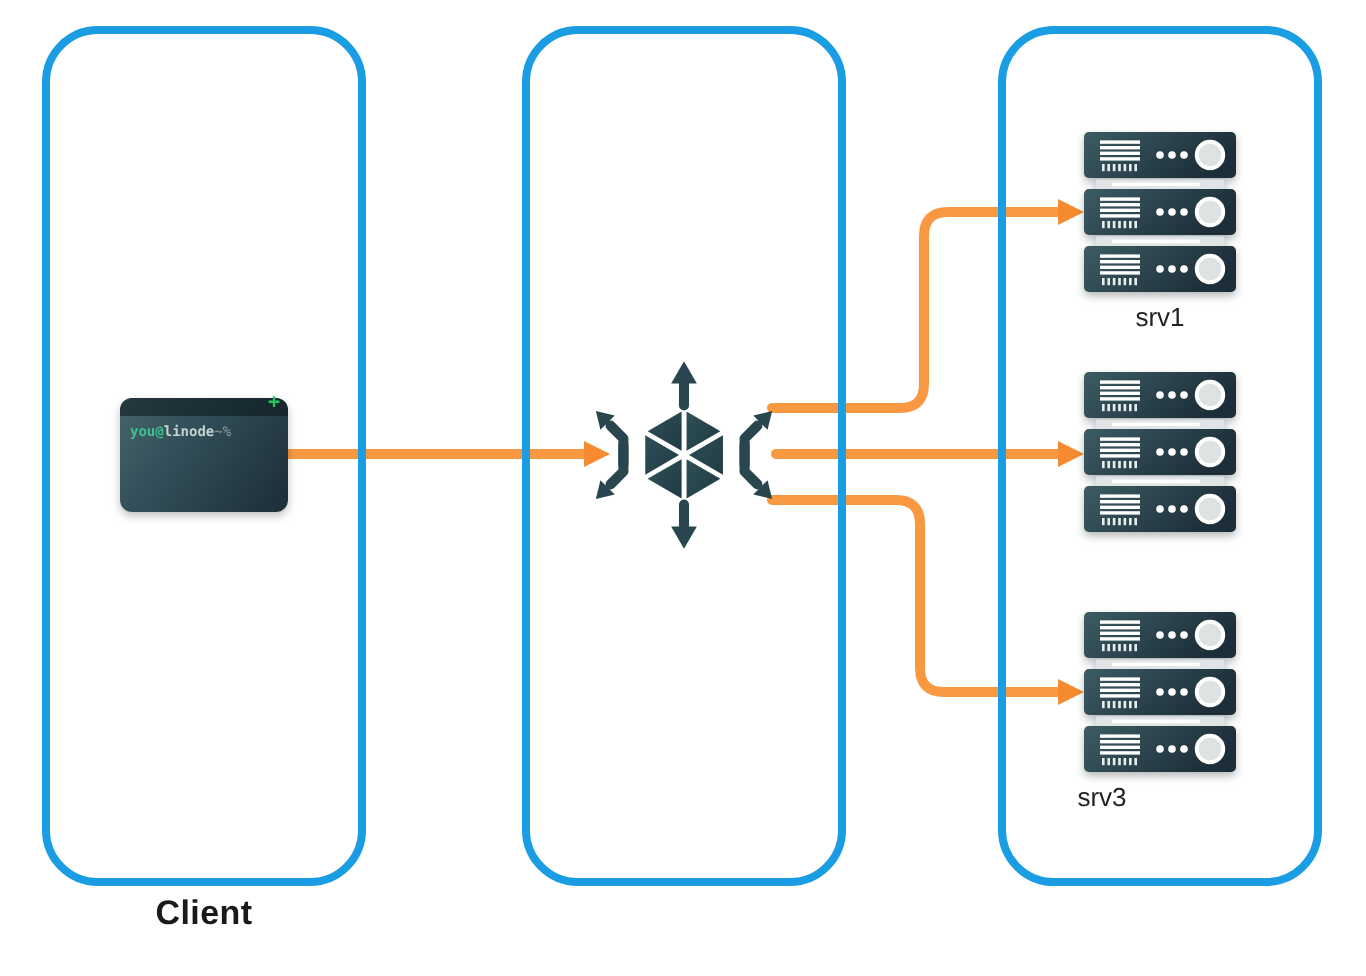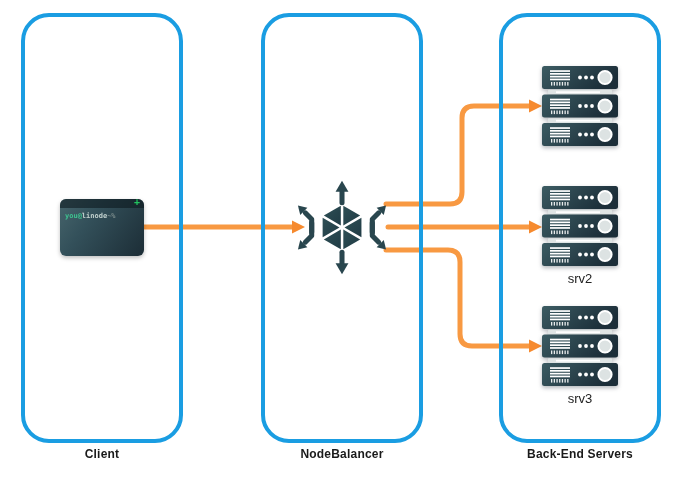--- a/index.html
+++ b/index.html
@@ -7,32 +7,32 @@
           font-family:"Liberation Sans",sans-serif;}
   .arrow-layer{position:absolute;left:0;top:0;width:683px;height:488px;pointer-events:none;}
 
   
   .zone{position:absolute;top:13px;height:430px;width:162px;box-sizing:border-box;
         border:4px solid #1a9de2;border-radius:28px;background:transparent;}
   .zone-client{left:21px;}
   .zone-nb{left:261px;}
   .zone-backend{left:499px;}
   .zone-label{position:absolute;top:447px;width:162px;text-align:center;
-              font-size:12px;font-weight:bold;color:#1a1a1a;letter-spacing:.2px;}
+              font-size:17px;font-weight:bold;color:#1a1a1a;letter-spacing:.2px;}
   .zl-client{left:21px;}
   .zl-nb{left:261px;}
   .zl-backend{left:499px;}
 
   
   .node-label{position:absolute;width:162px;text-align:center;font-size:13px;color:#222;}
   .lbl-clt1{left:21px;top:262px;}
   .lbl-nb1{left:261px;top:279px;}
   .lbl-srv1{left:499px;top:151px;}
   .lbl-srv2{left:499px;top:271px;}
-  .lbl-srv3{left:499px;top:391px;}
+  .lbl-srv3{left:470px;top:391px;}
 
   
   .terminal{position:absolute;left:60px;top:199px;width:84px;height:57px;border-radius:6px;
             background:linear-gradient(125deg,#47656c 0%,#33505a 35%,#1c2d36 100%);
             box-shadow:0 2px 4px rgba(0,0,0,.25);}
   .terminal-bar{position:absolute;left:0;top:0;width:100%;height:9px;
                 border-radius:6px 6px 0 0;background:rgba(10,20,26,.55);}
   .terminal-plus{position:absolute;right:4px;top:-3px;color:#22c45f;font-size:10px;
                  font-weight:bold;line-height:12px;font-family:"DejaVu Sans Mono",monospace;}
   .terminal-prompt{position:absolute;left:5px;top:13px;font-family:"DejaVu Sans Mono",monospace;
@@ -145,20 +145,18 @@
   <svg class="srv srv1" viewBox="0 0 76 80">
       <use href="#srv-stack"></use>
     </svg>
   <svg class="srv srv2" viewBox="0 0 76 80">
       <use href="#srv-stack"></use>
     </svg>
   <svg class="srv srv3" viewBox="0 0 76 80">
       <use href="#srv-stack"></use>
     </svg>
 
-  <div class="node-label lbl-srv2">srv2</div>
+  <div class="node-label lbl-srv1">srv1</div>
   <div class="node-label lbl-srv3">srv3</div>
 
   <div class="zone-label zl-client">Client</div>
-  <div class="zone-label zl-nb">NodeBalancer</div>
-  <div class="zone-label zl-backend">Back-End Servers</div>
 
 </div>
 
 </body></html>

